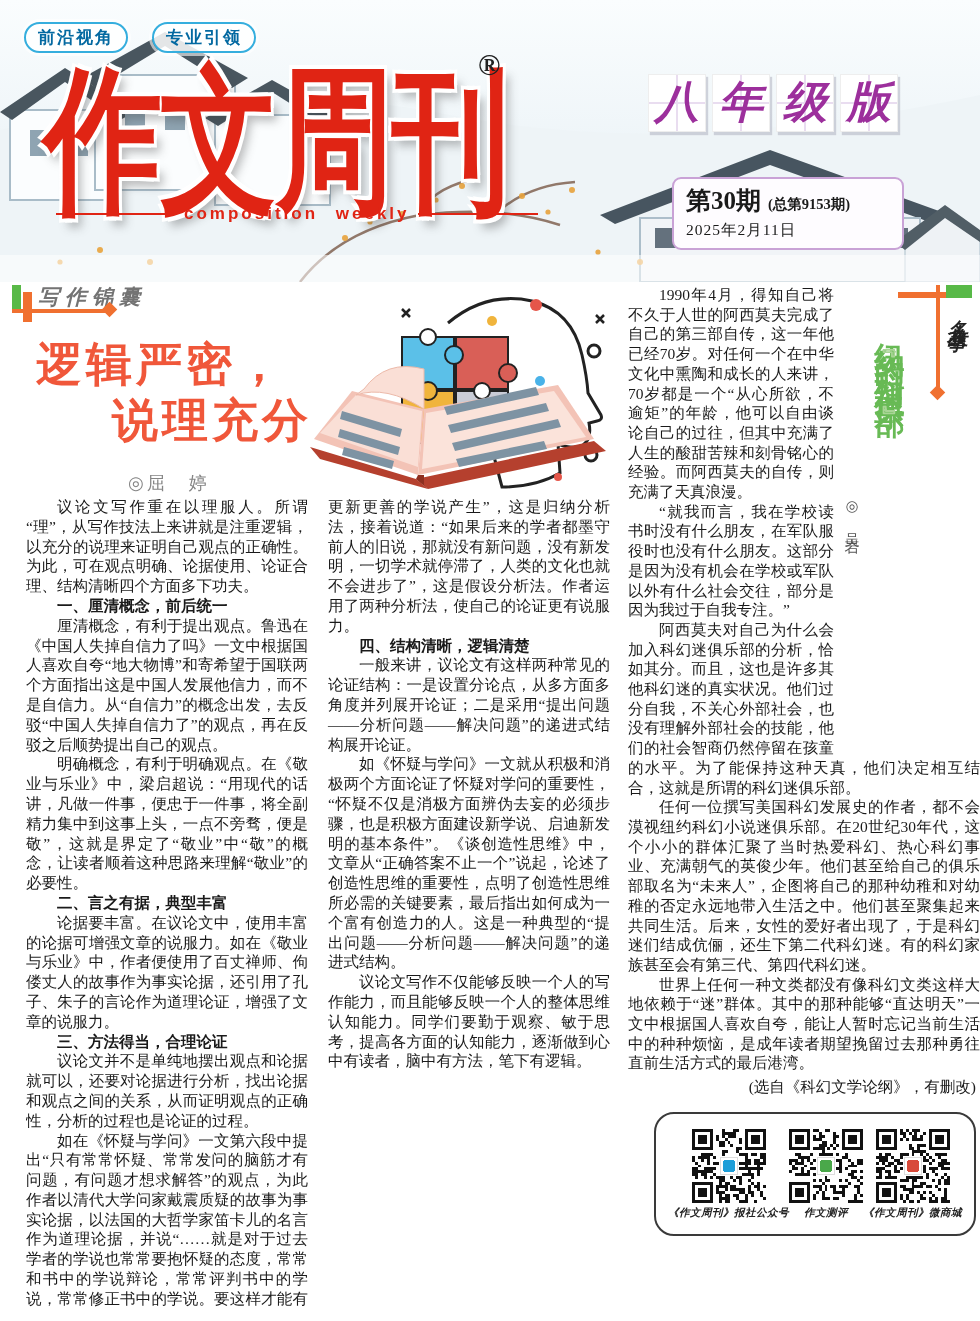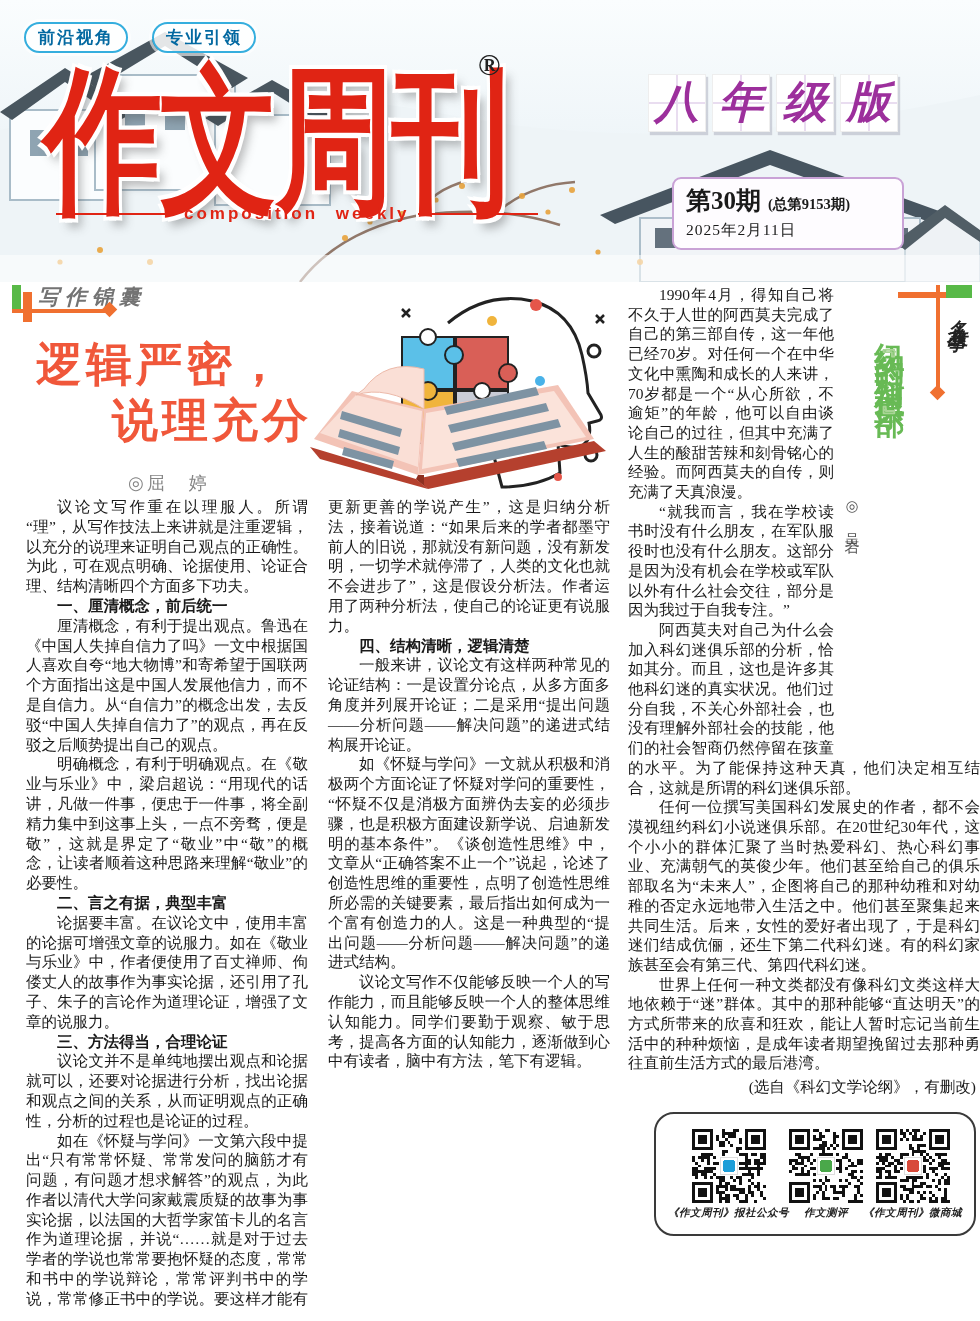--- a/index.html
+++ b/index.html
@@ -276,21 +276,21 @@
       </div>
       <div class="a2-vtitle"><span>纽约的</span><span class="q">『</span><span>科幻迷俱乐部</span><span class="q">』</span></div>
       <div class="a2-author">◎吴岩</div>
     </div>
 
     <div id="a2-body">
         <p class="a2p">1990年4月，得知自己将不久于人世的阿西莫夫完成了自己的第三部自传，这一年他已经70岁。对任何一个在中华文化中熏陶和成长的人来讲，70岁都是一个“从心所欲，不逾矩”的年龄，他可以自由谈论自己的过往，但其中充满了人生的酸甜苦辣和刻骨铭心的经验。而阿西莫夫的自传，则充满了天真浪漫。</p>
         <p class="a2p">“就我而言，我在学校读书时没有什么朋友，在军队服役时也没有什么朋友。这部分是因为没有机会在学校或军队以外有什么社会交往，部分是因为我过于自我专注。”</p>
         <p class="a2p">阿西莫夫对自己为什么会加入科幻迷俱乐部的分析，恰如其分。而且，这也是许多其他科幻迷的真实状况。他们过分自我，不关心外部社会，也没有理解外部社会的技能，他们的社会智商仍然停留在孩童的水平。为了能保持这种天真，他们决定相互结合，这就是所谓的科幻迷俱乐部。</p>
         <p class="a2p">任何一位撰写美国科幻发展史的作者，都不会漠视纽约科幻小说迷俱乐部。在20世纪30年代，这个小小的群体汇聚了当时热爱科幻、热心科幻事业、充满朝气的英俊少年。他们甚至给自己的俱乐部取名为“未来人”，企图将自己的那种幼稚和对幼稚的否定永远地带入生活之中。他们甚至聚集起来共同生活。后来，女性的爱好者出现了，于是科幻迷们结成伉俪，还生下第二代科幻迷。有的科幻家族甚至会有第三代、第四代科幻迷。</p>
-        <p class="a2p">世界上任何一种文类都没有像科幻文类这样大地依赖于“迷”群体。其中的那种能够“直达明天”的方式所带来的欣喜和狂欢，能让人暂时忘记当前生活中的种种烦恼，是成年读者期望挽留过去那种勇往直前生活方式的最后港湾。</p>
+        <p class="a2p">世界上任何一种文类都没有像科幻文类这样大地依赖于“迷”群体。其中的那种能够“直达明天”一文中根据国人喜欢自夸，能让人暂时忘记当前生活中的种种烦恼，是成年读者期望挽留过去那种勇往直前生活方式的最后港湾。</p>
       </div>
     <div class="a2-source">(选自《科幻文学论纲》，有删改)</div>
 
     <div class="qr-box" id="qr-box">
         <div class="qr-item">
           <svg viewBox="0 0 75 75" width="74" height="74" shape-rendering="crispEdges">
             <rect width="75" height="75" fill="#fff"></rect>
             <g fill="#111">
               <rect x="30" y="0" width="3" height="3"></rect>
               <rect x="42" y="0" width="3" height="3"></rect>

